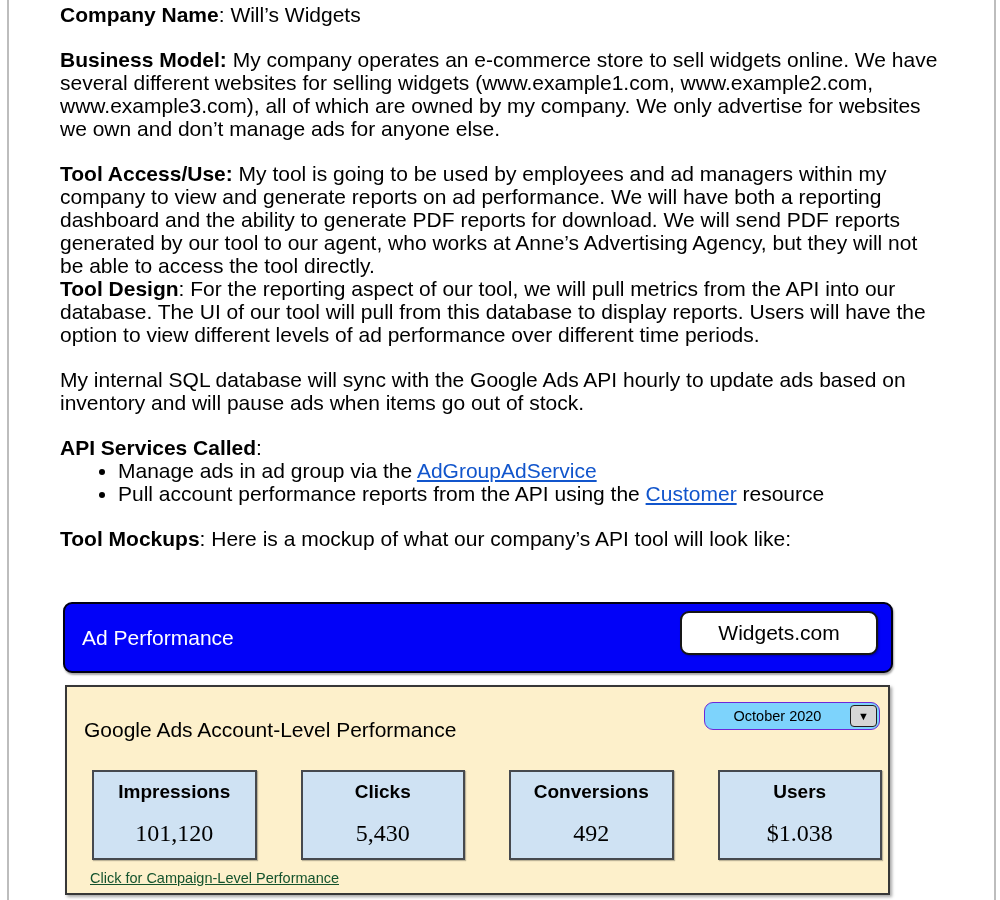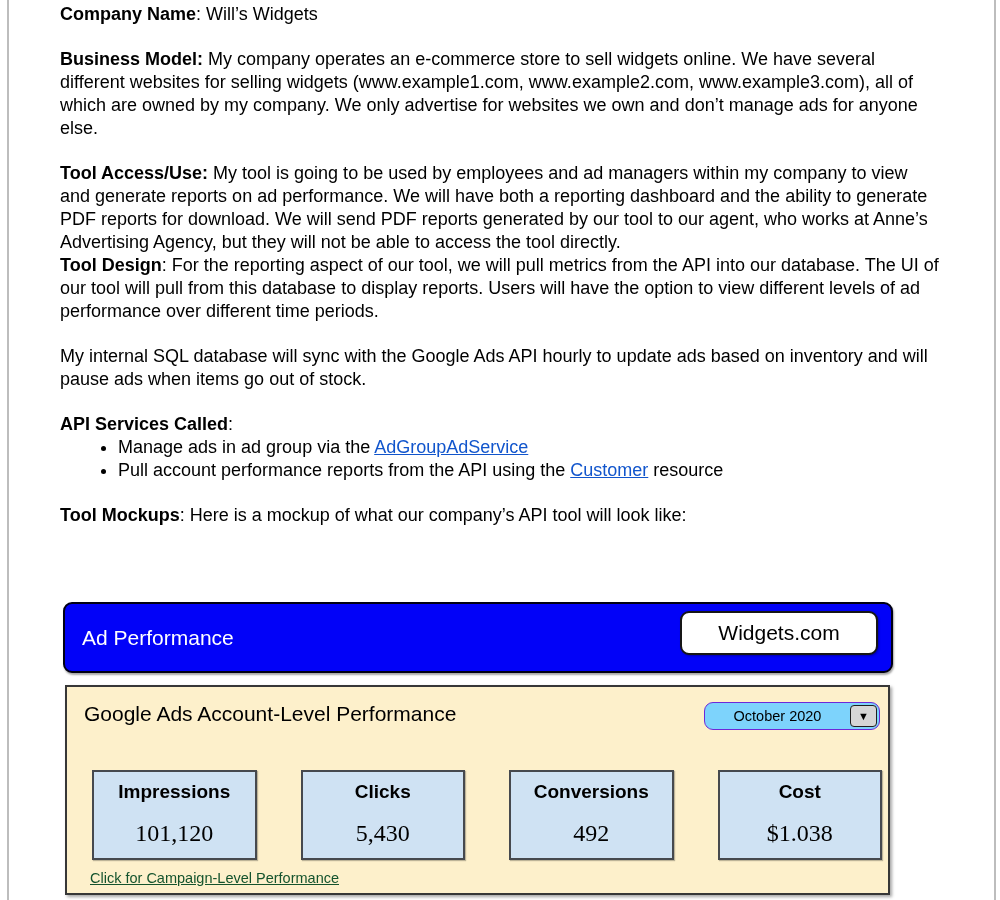--- a/index.html
+++ b/index.html
@@ -4,21 +4,21 @@
 <style>
   * { margin:0; padding:0; box-sizing:border-box; }
   html,body { width:1000px; height:900px; background:#ffffff; overflow:hidden;
               font-family:"Liberation Sans", sans-serif; color:#000; }
   .page-edge { position:absolute; top:0; width:2px; height:900px; background:#bdbdbd; }
   .page-edge.left  { left:7px; }
   .page-edge.right { left:994px; }
 
   
   .doc { position:absolute; left:60px; top:3px; width:881px;
-         font-size:18px; line-height:23px; }
+         font-size:21px; line-height:23px; }
   .para { margin:0 0 22px 0; }
   .para.tight { margin-bottom:0; }
   .lead { font-weight:bold; }
   .doc-link { color:#1155cc; text-decoration:underline; cursor:pointer; }
   ul.svc { margin:0 0 22px 0; padding-left:58px; list-style-type:disc; }
   ul.svc li { line-height:23px; }
 
   
   .mock-bar { position:absolute; left:63px; top:602px; width:830px; height:71px;
               background:#0202f8; border:2px solid #000014; border-radius:9px;
@@ -28,21 +28,21 @@
   .mock-bar-btn { position:absolute; right:13px; top:7px; width:198px; height:44px;
                   background:#ffffff; border:2.5px solid #161616; border-radius:9px;
                   display:flex; align-items:center; justify-content:center;
                   font-size:21px; color:#000; cursor:pointer;
                   box-shadow:1px 1px 2px rgba(0,0,0,.3);margin-left:41px; }
 
   
   .mock-panel { position:absolute; left:65px; top:685px; width:825px; height:210px;
                 background:#fdf0cb; border:2px solid #373737;
                 box-shadow:2px 2px 3px rgba(0,0,0,.35); }
-  .panel-title { position:absolute; left:17px; top:15px; font-size:21px; color:#000; }
+  .panel-title { position:absolute; left:17px; top:31px; font-size:21px; color:#000; }
   .period-select { position:absolute; right:8px; top:15px; width:176px; height:28px;
                    background:#7dd3fc; border:1px solid #6d28d9; border-radius:9px;
                    display:flex; align-items:center; cursor:pointer; }
   .period-value { flex:1; text-align:center; font-size:14.5px; }
   .period-arrow-btn { width:27px; height:22px; margin-right:2px; background:#d6d6d6;
                       border:1.5px solid #1f1f1f; border-radius:4px;
                       display:flex; align-items:center; justify-content:center;
                       font-size:11px; color:#000; cursor:pointer; }
 
   .cards { position:absolute; left:25px; top:83px; width:790px;
@@ -104,19 +104,19 @@
     </div>
     <div class="card">
       <div class="card-label">Clicks</div>
       <div class="card-value">5,430</div>
     </div>
     <div class="card">
       <div class="card-label">Conversions</div>
       <div class="card-value">492</div>
     </div>
     <div class="card">
-      <div class="card-label">Cost</div>
+      <div class="card-label">Users</div>
       <div class="card-value">$1.038</div>
     </div>
   </div>
 
   <div class="panel-link">Click for Campaign-Level Performance</div>
 </div>
 
 </body></html>

